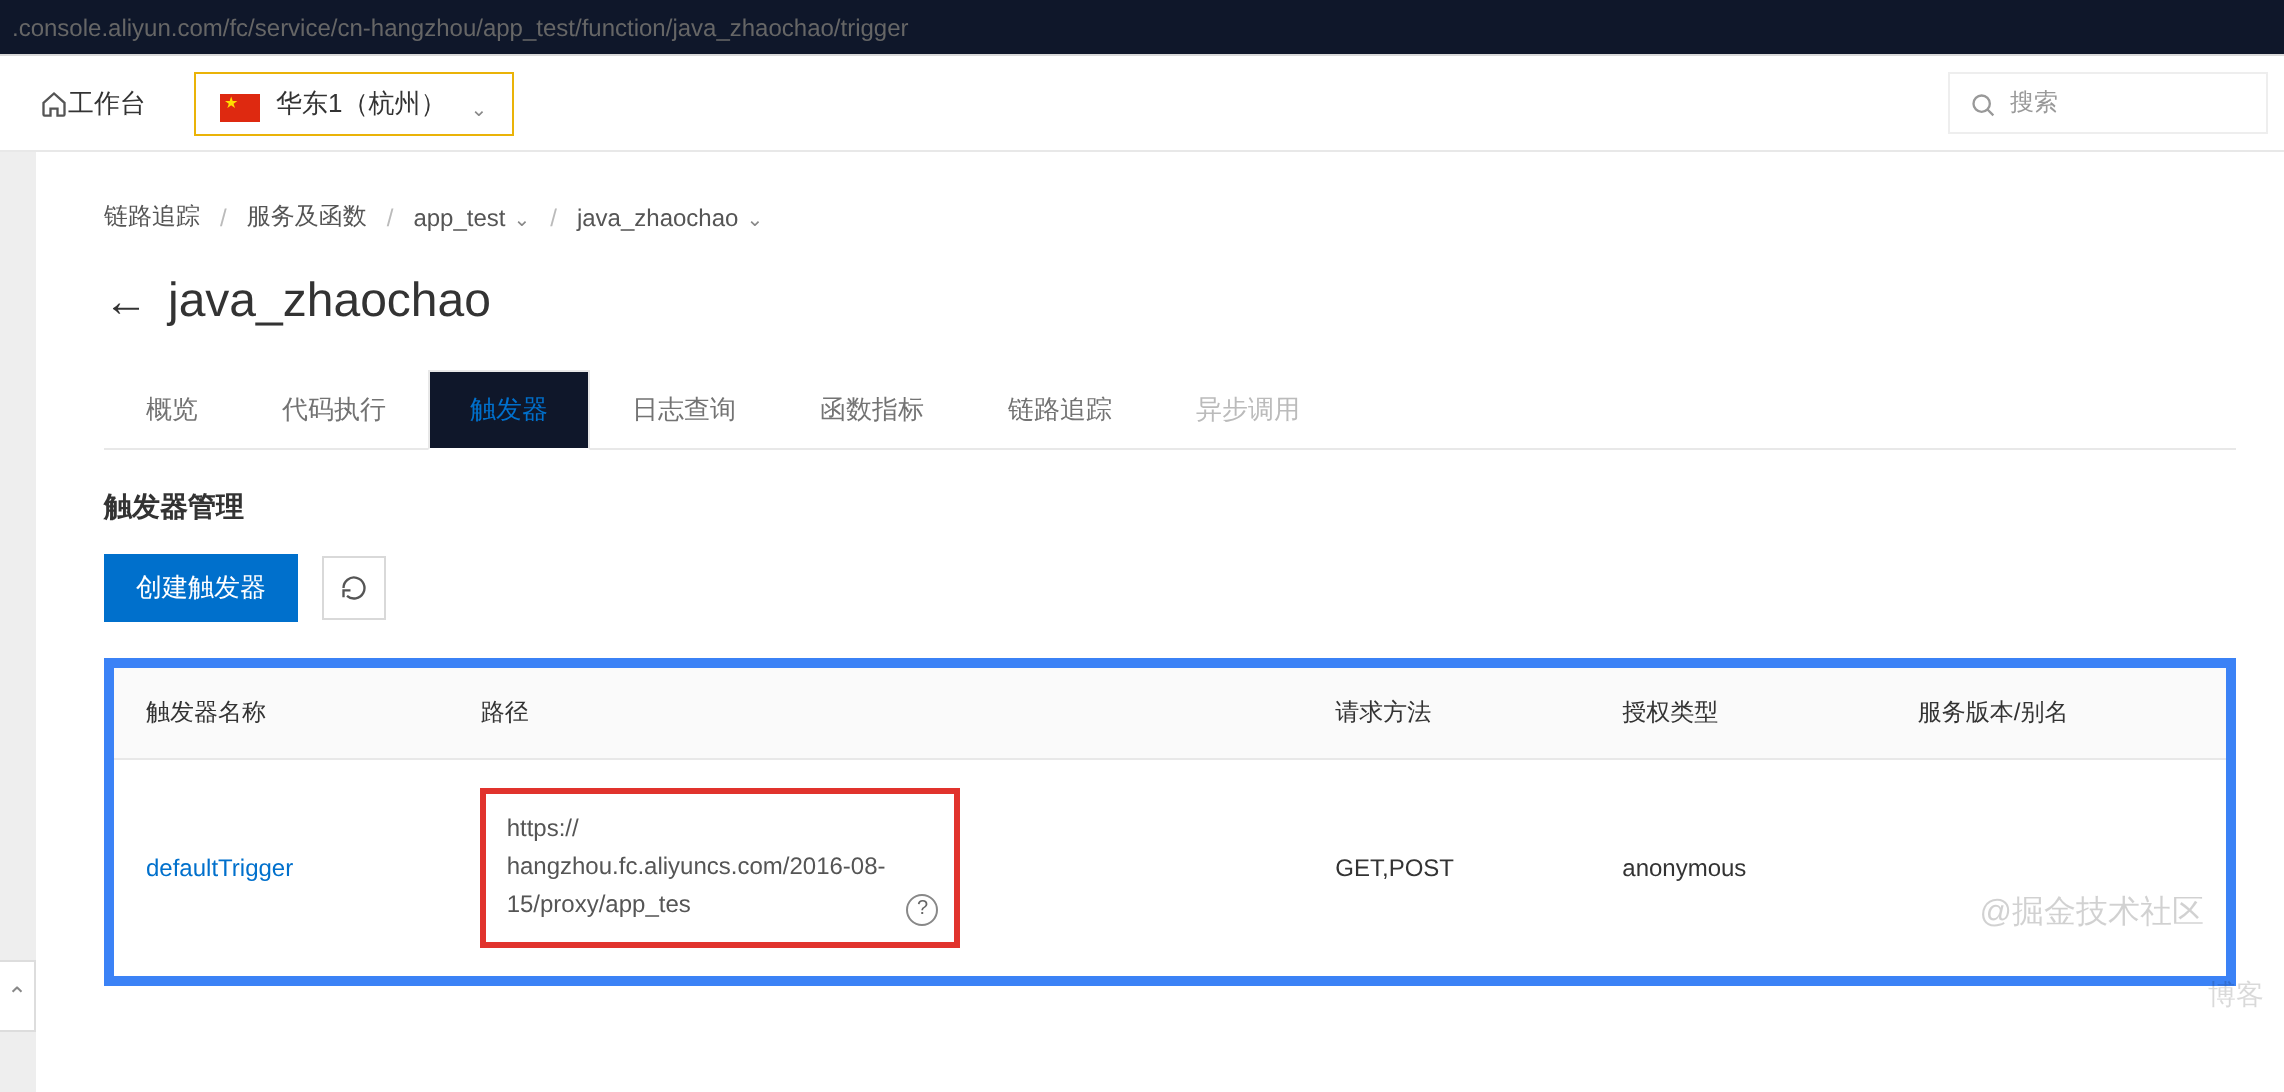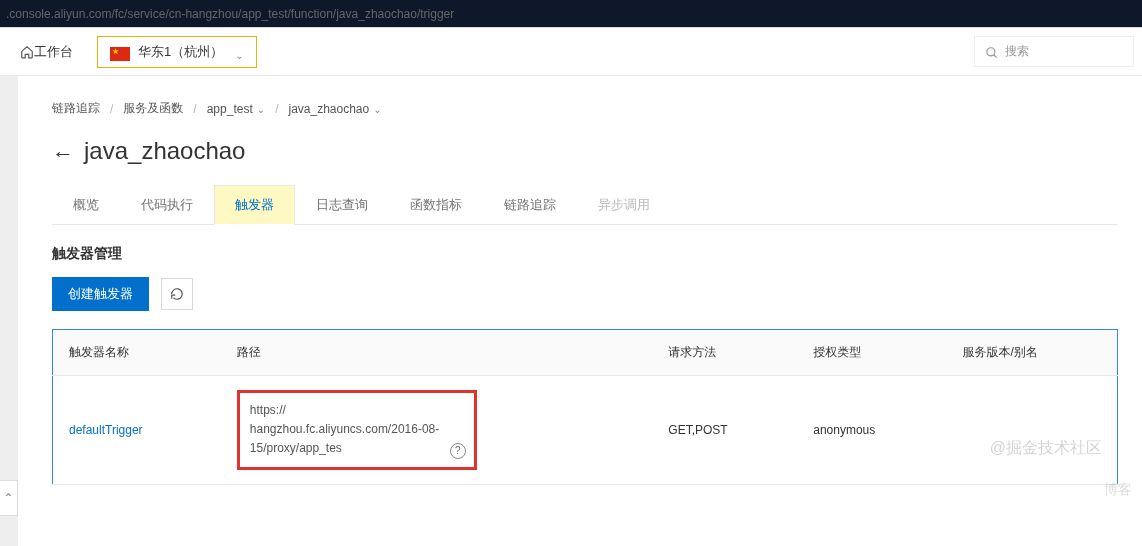--- a/index.html
+++ b/index.html
@@ -16,27 +16,27 @@
   .content { padding: 24px 24px 24px 52px; position: relative; }
   .breadcrumbs { font-size: 12px; color: #999; display: flex; align-items: center; gap: 10px; margin-bottom: 20px; }
   .breadcrumbs .crumb { color: #555; }
   .breadcrumbs .sep { color: #bbb; }
   .chev { color: #888; font-size: 10px; margin-left: 4px; }
   .page-title-row { display: flex; align-items: center; gap: 10px; margin-bottom: 20px; }
   .back-arrow { font-size: 22px; color: #333; cursor: pointer; }
   .page-title { font-size: 24px; font-weight: 400; color: #333; }
   .tabs { display: flex; border-bottom: 1px solid #e8e8e8; }
   .tab { padding: 10px 20px; font-size: 13px; color: #737373; border: 1px solid transparent; border-bottom: none; cursor: pointer; margin-bottom: -1px; }
-  .tab.active { color: #0070cc; border-color: #e8e8e8; border-bottom: 1px solid #fff; background: #fef9c3; text-align: right; }
+  .tab.active { color: #0070cc; border-color: #e8e8e8; border-bottom: 1px solid #fff; background: #0f172a; text-align: right; }
   .tab.disabled { color: #bbb; }
   .section-title { font-size: 14px; font-weight: 600; margin: 20px 0 14px; }
   .action-row { display: flex; align-items: center; gap: 12px; margin-bottom: 18px; }
   .btn-primary { background: #0070cc; color: #fff; border: none; padding: 8px 16px; font-size: 13px; cursor: pointer; }
   .btn-icon { width: 32px; height: 32px; border: 1px solid #d9d9d9; background: #fff; display: flex; align-items: center; justify-content: center; cursor: pointer; color: #555; }
-  table { width: 100%; border-collapse: collapse; border: 1px solid #3b82f6; }
+  table { width: 100%; border-collapse: collapse; border: 5px solid #3b82f6; }
   th, td { text-align: left; padding: 14px 16px; font-size: 12px; border-bottom: 1px solid #e8e8e8; vertical-align: middle; }
   th { background: #fafafa; font-weight: 500; color: #333; }
   td.name-cell a { color: #0070cc; text-decoration: none; }
   .path-cell { position: relative; }
   .path-box { border: 3px solid #e1332d; padding: 8px 10px; color: #555; line-height: 1.6; width: 240px; position: relative; }
   .help-circ { position: absolute; right: 8px; bottom: 8px; width: 16px; height: 16px; border: 1px solid #888; border-radius: 50%; font-size: 10px; display: flex; align-items: center; justify-content: center; color: #666; background: #fff; }
   .watermark1 { position: absolute; right: 40px; bottom: 50px; color: rgba(0,0,0,0.18); font-size: 16px; pointer-events: none; }
   .watermark2 { position: absolute; right: 10px; bottom: 10px; color: rgba(0,0,0,0.15); font-size: 14px; pointer-events: none; }
   .svg-icon { width: 14px; height: 14px; }
 </style>

